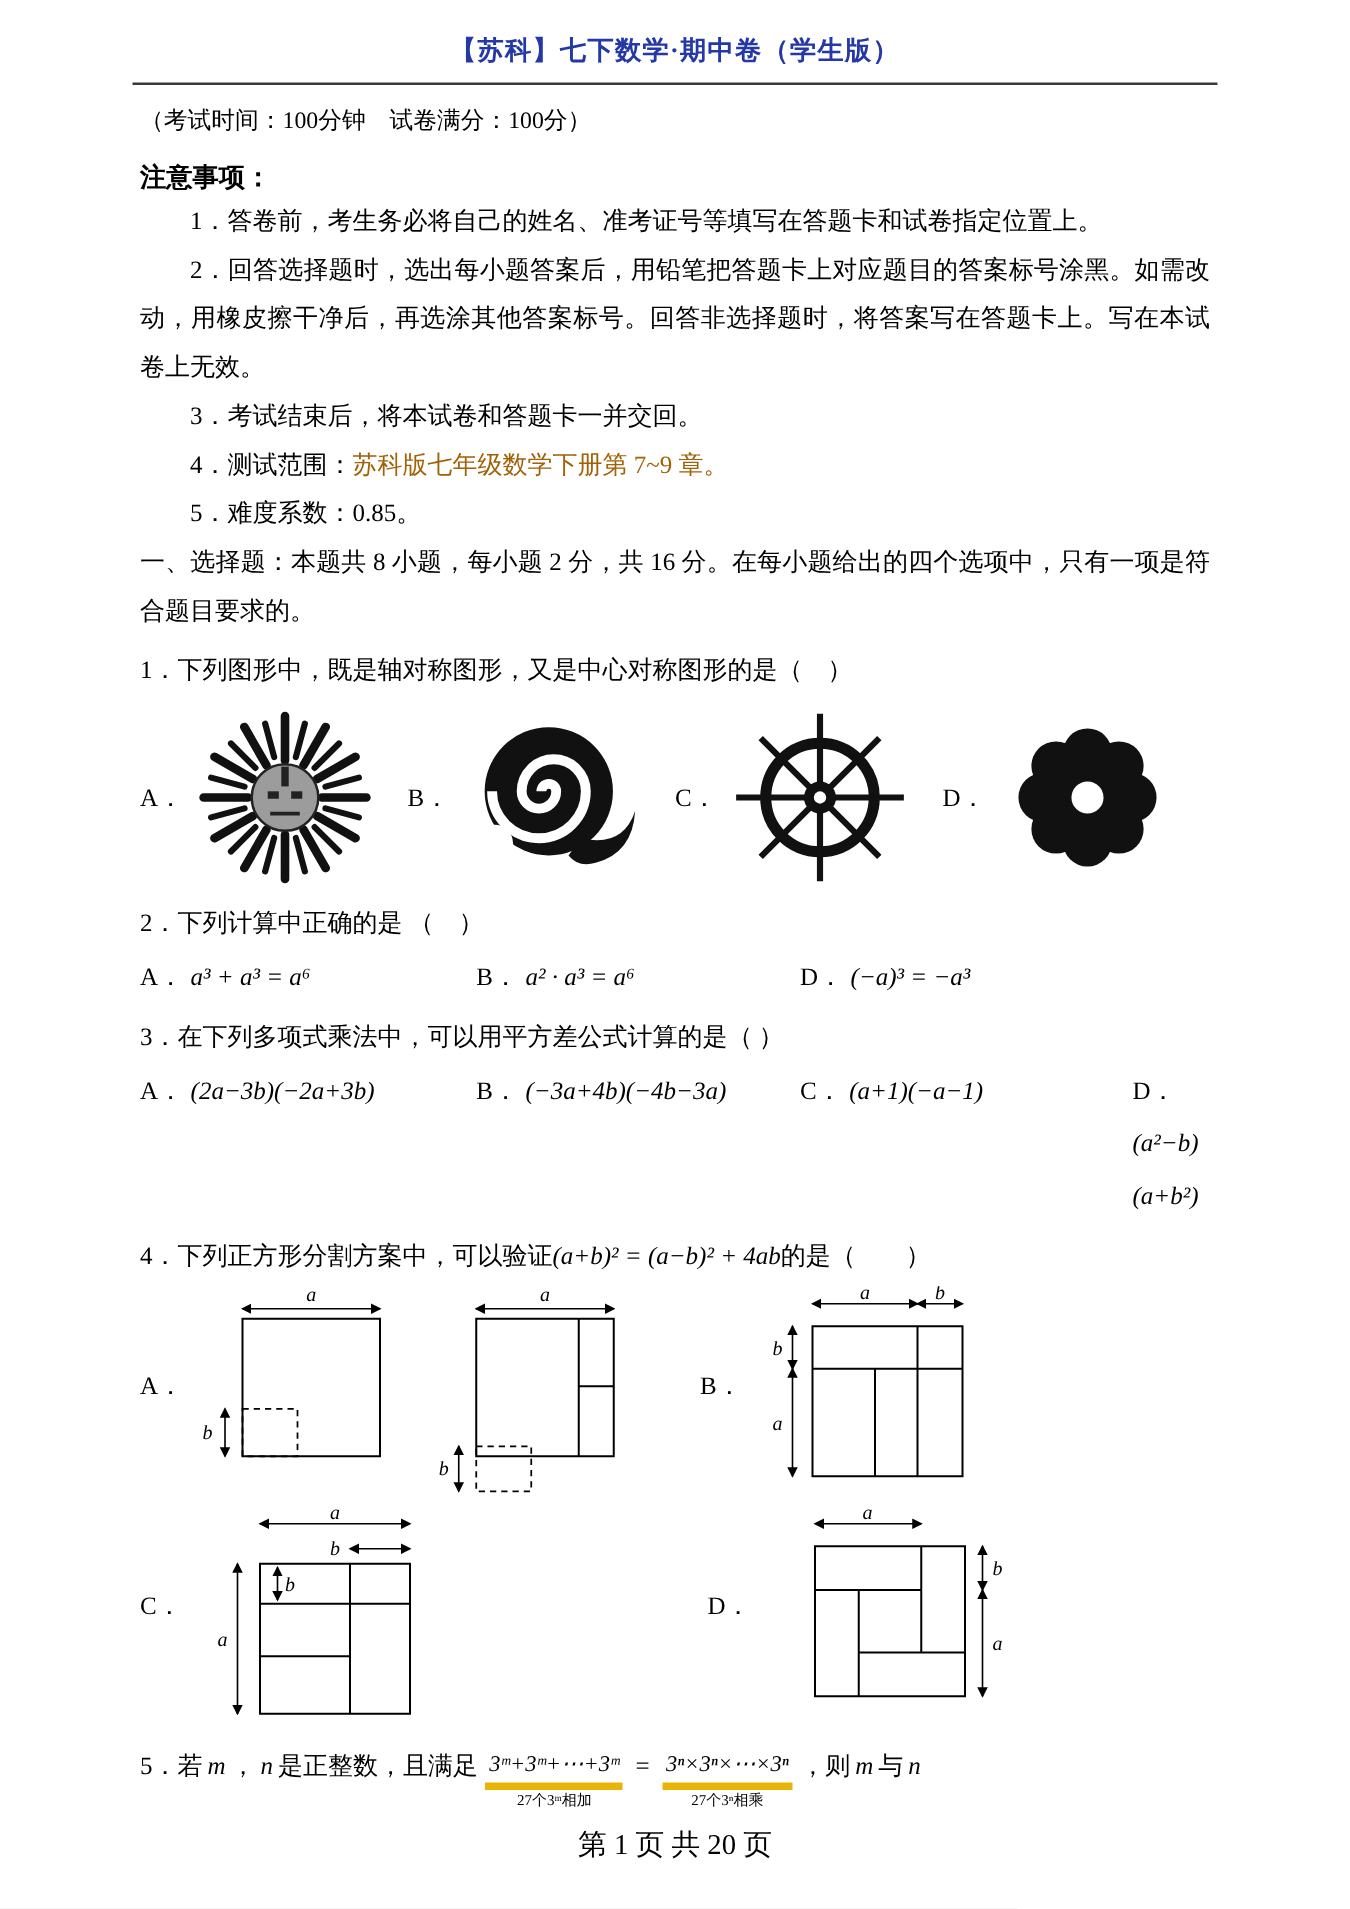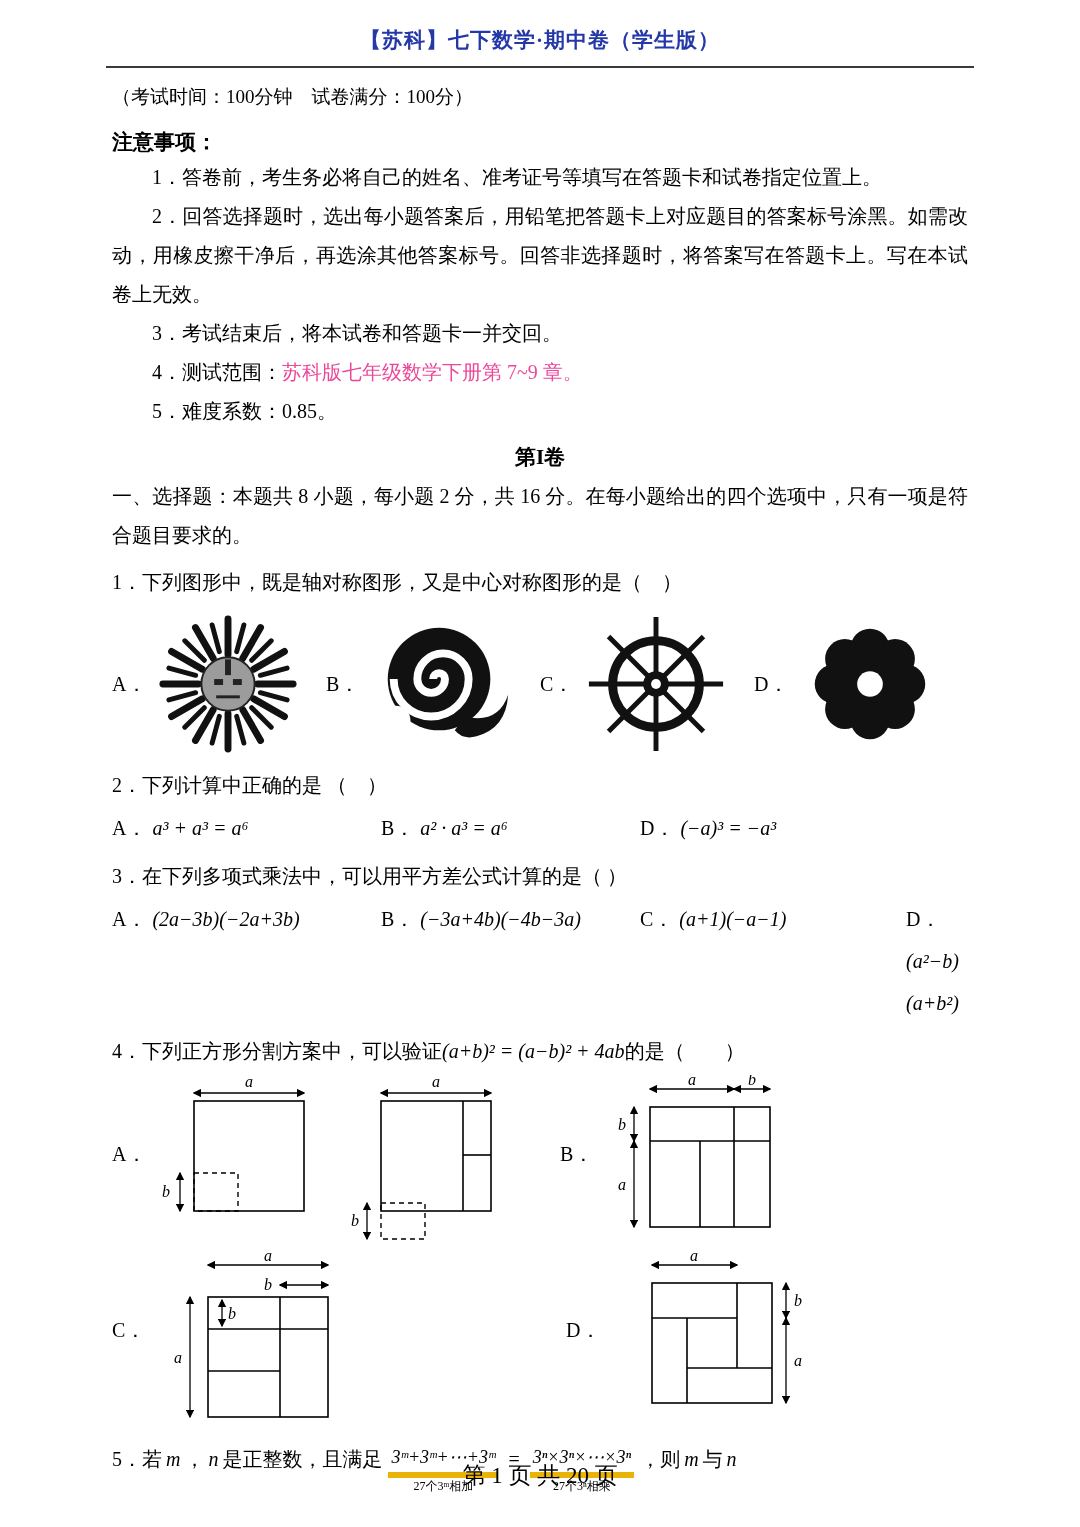--- a/index.html
+++ b/index.html
@@ -4,21 +4,21 @@
 <style>
   html,body{margin:0;padding:0;background:#e8e8e8;}
   .page{position:relative;width:1080px;height:1527px;margin:0 auto;background:#fff;
         font-family:"Liberation Serif","DejaVu Serif",serif;color:#000;font-size:20px;overflow:hidden;}
   .content{padding:0 112px;}
   .doc-title{text-align:center;color:#2438a8;font-weight:bold;font-size:21px;padding-top:26px;letter-spacing:1px;}
   .rule{border:none;border-top:2px solid #3a3a3a;margin:12px -6px 0;}
   .exam-info{font-size:19px;margin-top:14px;line-height:30px;}
   .notice-heading{font-weight:bold;font-size:21px;margin-top:14px;line-height:32px;}
   p.item{margin:0;line-height:39px;text-align:justify;text-indent:2em;}
-  .red{color:#ec4899;}
+  .red{color:#a16207;}
   .section-title{text-align:center;font-weight:bold;font-size:21px;margin:10px 0 4px;line-height:32px;}
   .intro{margin:0;line-height:39px;text-align:justify;}
   .stem{margin:8px 0 0;line-height:39px;}
   .mi{font-style:italic;}
   .q1-row{display:flex;align-items:center;margin:8px 0 4px;}
   .q1-opt{display:flex;align-items:center;width:222px;}
   .q1-label{width:42px;}
   .opt-row{display:flex;line-height:42px;margin:2px 0 0;gap:44px;}
   .c1{width:225px;} .c2{width:215px;} .c3{width:222px;} .c4{flex:1;}
   .opt .olb{margin-right:6px;}
@@ -54,21 +54,20 @@
     <hr class="rule">
     <div class="exam-info">（考试时间：100分钟　试卷满分：100分）</div>
 
     <div class="notice-heading">注意事项：</div>
     <p class="item">1．答卷前，考生务必将自己的姓名、准考证号等填写在答题卡和试卷指定位置上。</p>
     <p class="item">2．回答选择题时，选出每小题答案后，用铅笔把答题卡上对应题目的答案标号涂黑。如需改动，用橡皮擦干净后，再选涂其他答案标号。回答非选择题时，将答案写在答题卡上。写在本试卷上无效。</p>
     <p class="item">3．考试结束后，将本试卷和答题卡一并交回。</p>
     <p class="item"><span>4．测试范围：</span><span class="red">苏科版七年级数学下册第 7~9 章。</span></p>
     <p class="item">5．难度系数：0.85。</p>
 
-    <div class="section-title">第I卷</div>
     <p class="intro">一、选择题：本题共 8 小题，每小题 2 分，共 16 分。在每小题给出的四个选项中，只有一项是符合题目要求的。</p>
 
     <p class="stem">1．下列图形中，既是轴对称图形，又是中心对称图形的是（　）</p>
     <div class="q1-row">
 
       <div class="q1-opt">
         <span class="q1-label">A．</span>
         <svg width="148" height="148" viewBox="0 0 150 150">
           <path d="M141,75 L105,75 M132.2,108 L101,90 M108,132.2 L90,101 M75,141 L75,105 M42,132.2 L60,101 M17.8,108 L49,90 M9,75 L45,75 M17.8,42 L49,60 M42,17.8 L60,49 M75,9 L75,45 M108,17.8 L90,49 M132.2,42 L101,60" stroke="#111" stroke-width="7" stroke-linecap="round" fill="none"></path>
           <path d="M134.9,91.1 L107.8,83.8 M118.8,118.8 L99,99 M91.1,134.9 L83.8,107.8 M58.9,134.9 L66.2,107.8 M31.2,118.8 L51,99 M15.1,91.1 L42.2,83.8 M15.1,58.9 L42.2,66.2 M31.2,31.2 L51,51 M58.9,15.1 L66.2,42.2 M91.1,15.1 L83.8,42.2 M118.8,31.2 L99,51 M134.9,58.9 L107.8,66.2" stroke="#111" stroke-width="5" stroke-linecap="round" fill="none"></path>

